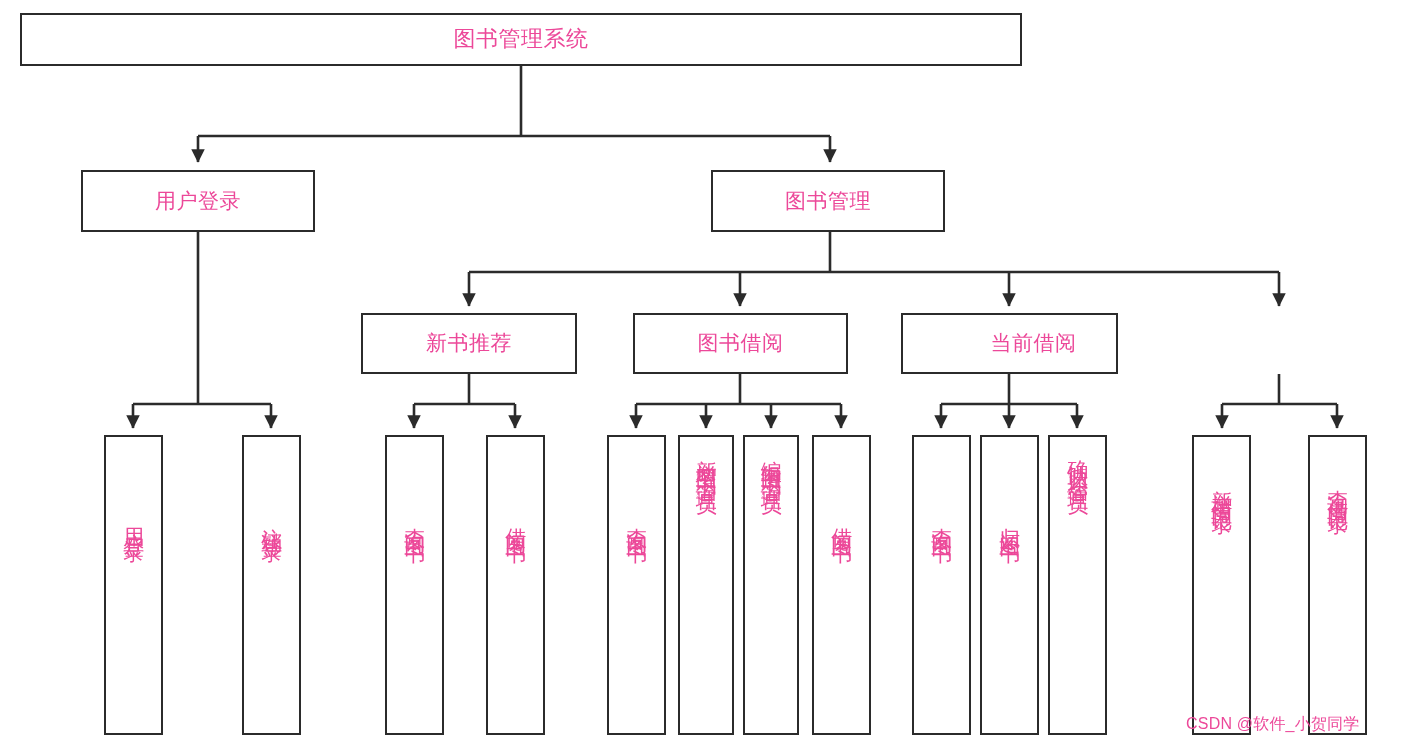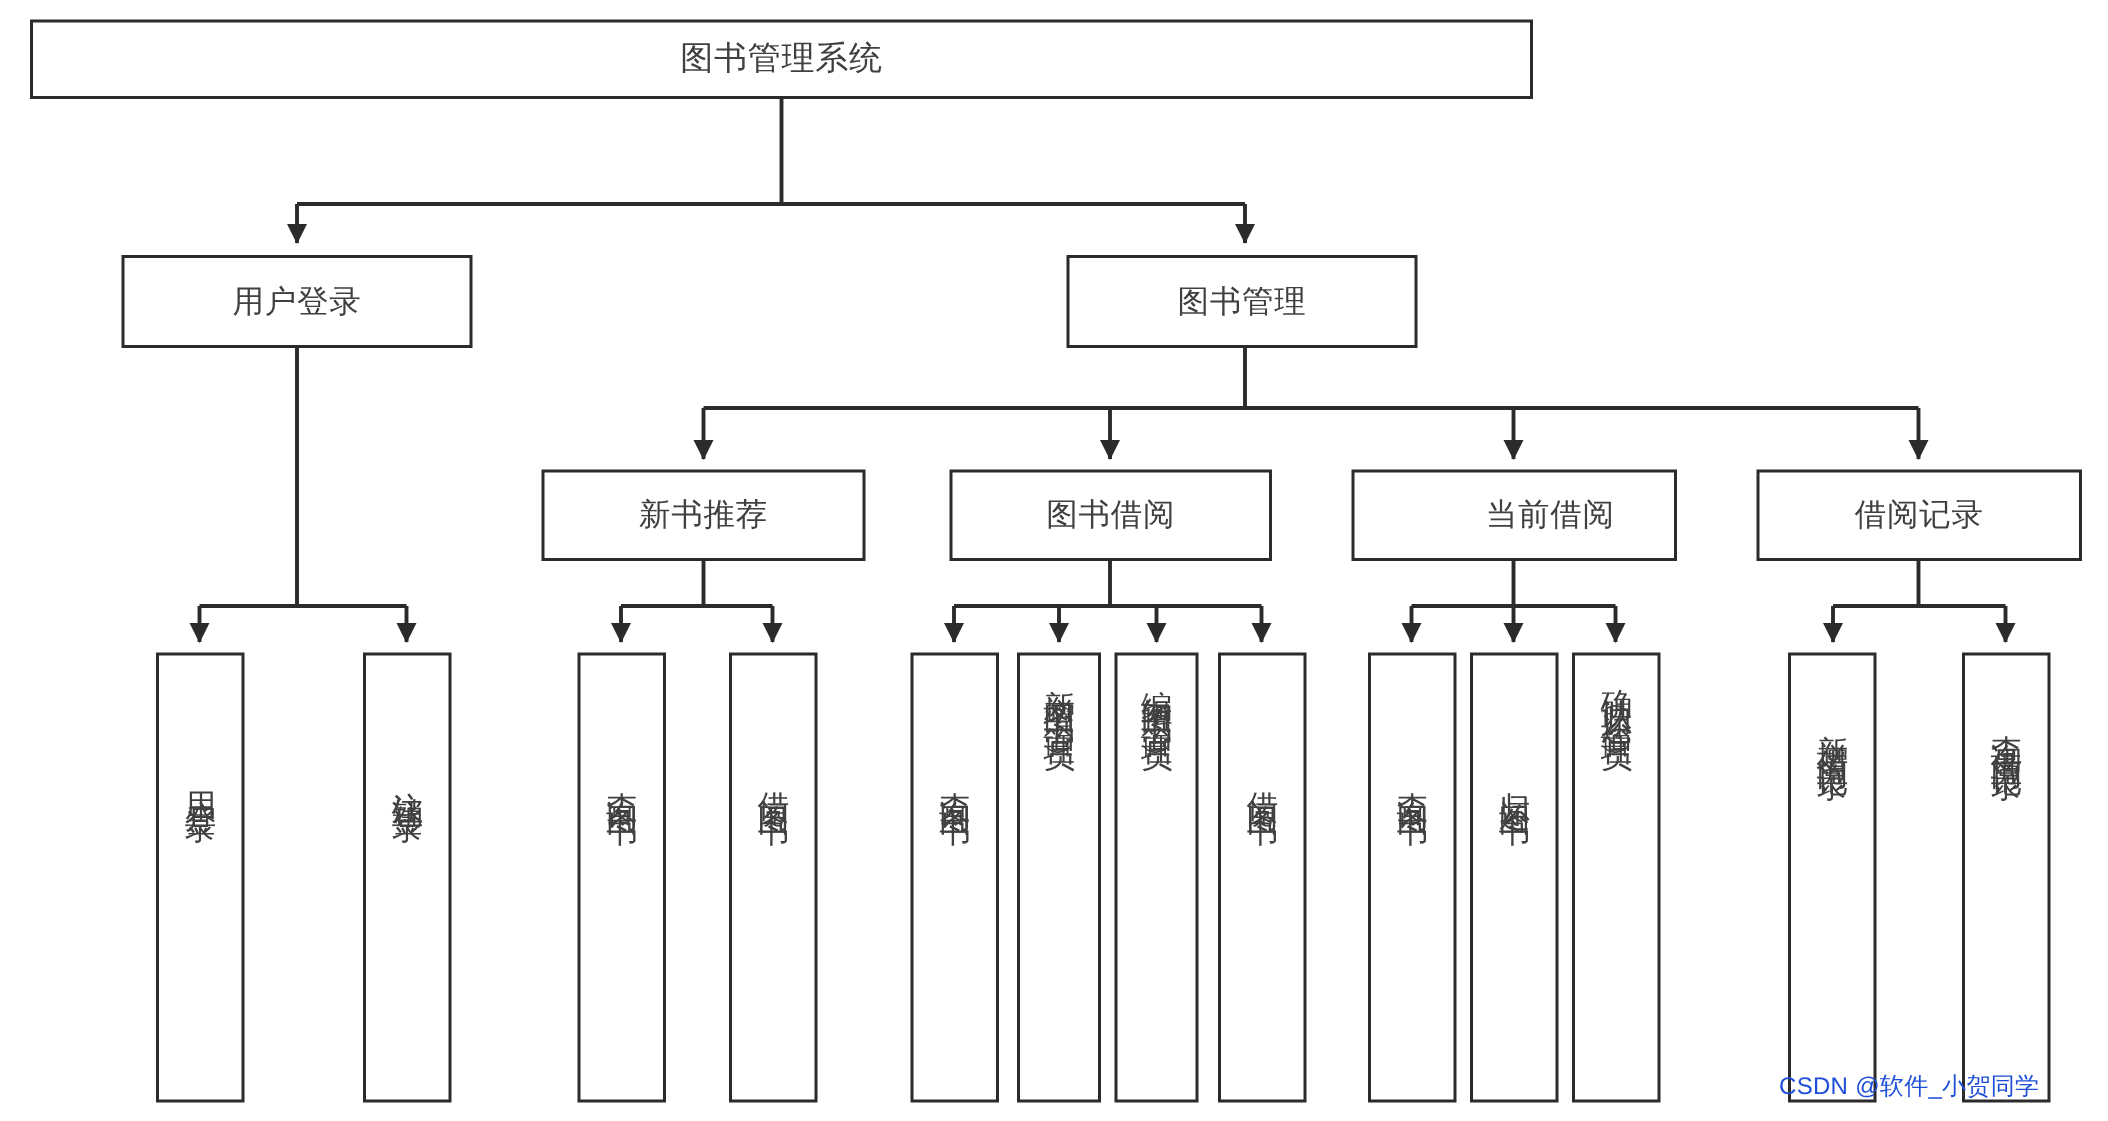--- a/index.html
+++ b/index.html
@@ -27,23 +27,22 @@
     pointer-events: none;
   }
   .node {
     position: absolute;
     box-sizing: border-box;
     background: #ffffff;
     border: 2px solid #2b2b2b;
     display: flex;
     align-items: center;
     justify-content: center;
-    color: #404040;
+    color: #ec4899;
     z-index: 2;
-    font-family: Liberation Serif, serif;
   }
   .node-label {
     display: block;
     text-align: center;
     line-height: 1.28;
     letter-spacing: 0.5px;
     white-space: pre;
   }
   
   .h-node .node-label {
@@ -64,21 +63,21 @@
     font-size: 21px;
     line-height: 1.06;
     letter-spacing: 5px;
     white-space: normal;
   }
   .watermark {
     position: absolute;
     left: 1186px;
     top: 714px;
     font-size: 16px;
-    color: #1d4ed8;
+    color: #ec4899;
     z-index: 3;
     white-space: pre;
     letter-spacing: 0.2px;
   }
 </style>
 </head>
 <body>
 
 <div id="canvas">
 
@@ -145,23 +144,20 @@
 
   <div class="node h-node" style="left:711px; top:170px; width:234px; height:62px;">
     <span class="node-label">图书管理</span>
   </div>
   <div class="node h-node" style="left:633px; top:313px; width:215px; height:61px;">
     <span class="node-label">图书借阅</span>
   </div>
   <div class="node h-node" style="left:901px; top:313px; width:217px; height:61px;padding-left:48px;">
     <span class="node-label">当前借阅</span>
   </div>
-  <div class="node h-node" style="left:1171px; top:313px; width:217px; height:61px;">
-    <span class="node-label">借阅记录</span>
-  </div>
 
   <div class="node v-node" style="left:104px; top:435px; width:59px; height:300px; padding-top:74px;">
     <span class="node-label">用户登录</span>
   </div>
   <div class="node v-node" style="left:242px; top:435px; width:59px; height:300px; padding-top:74px;">
     <span class="node-label">注销登录</span>
   </div>
 
   <div class="node v-node" style="left:385px; top:435px; width:59px; height:300px; padding-top:74px;">
     <span class="node-label">查询图书</span>

